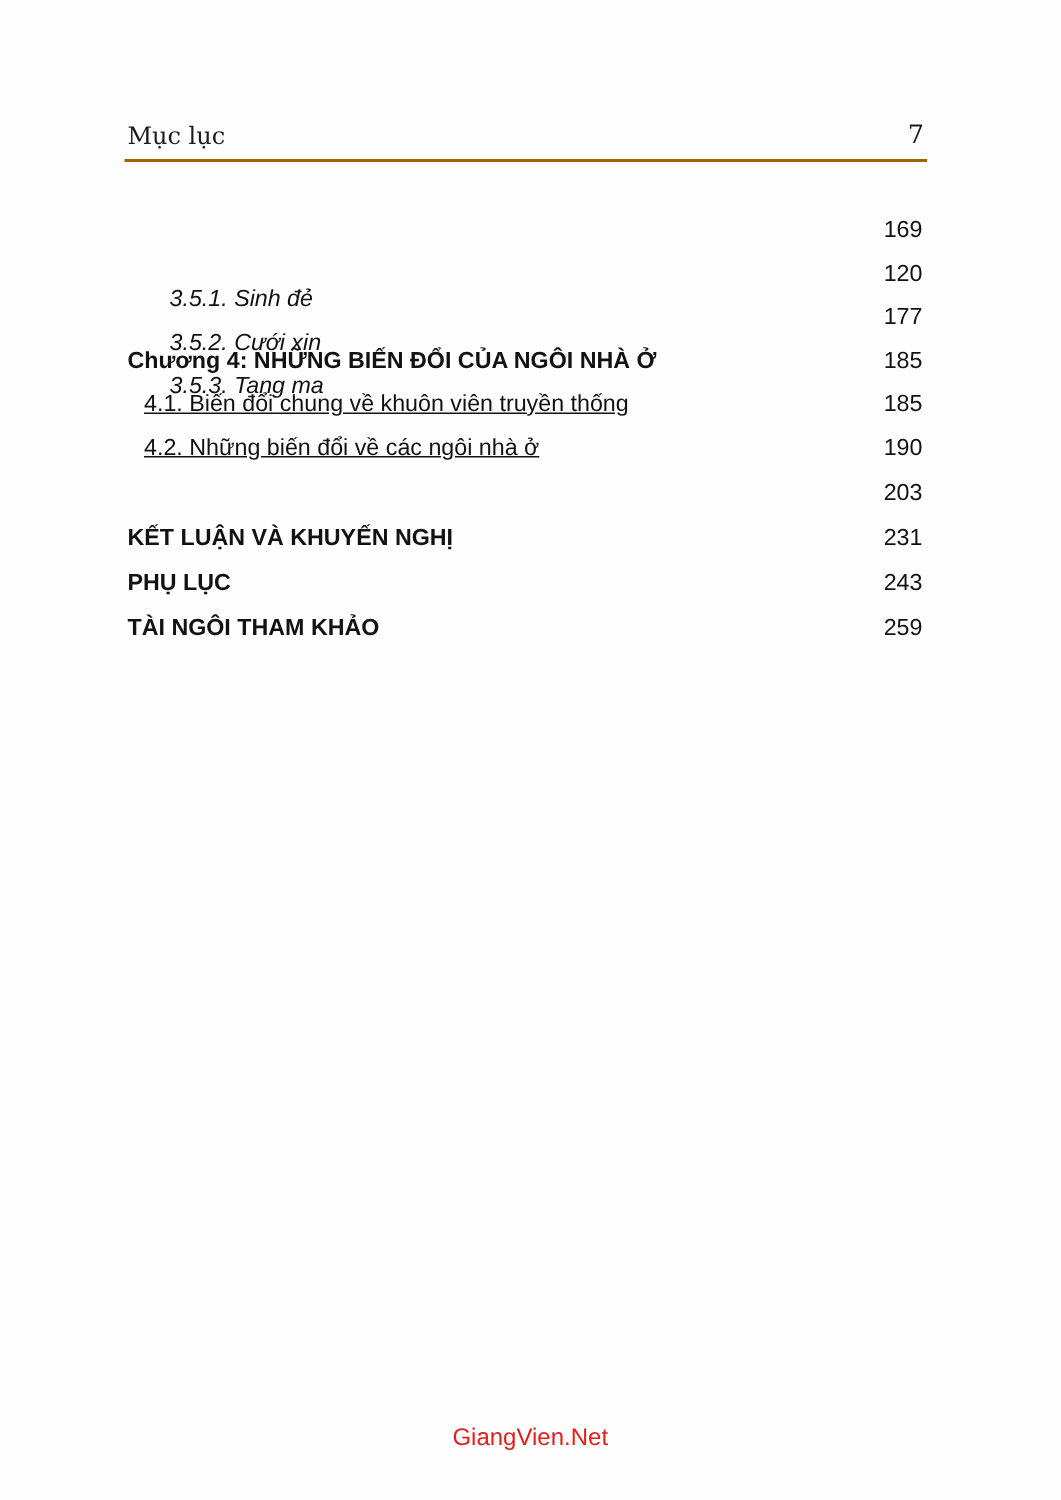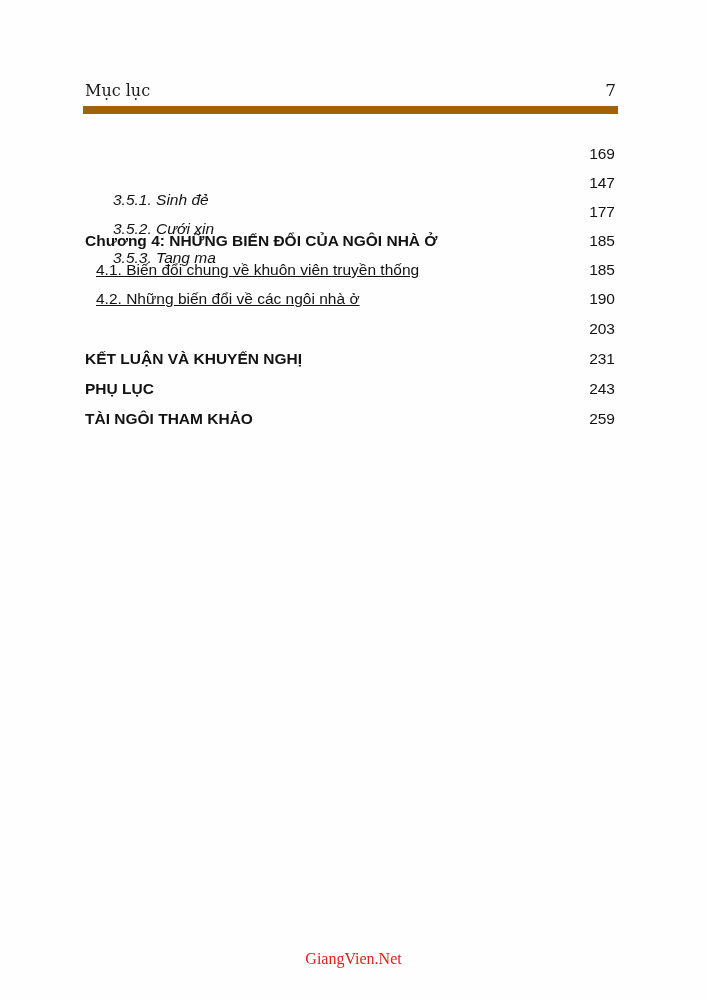--- a/index.html
+++ b/index.html
@@ -19,21 +19,21 @@
       left: 0; top: 0;
       width: 707px; height: 1000px;
       background: #fefefe;
     }
     .running-header {
       position: absolute;
       left: 83px;
       top: 80px;
       width: 535px;
       height: 26px;
-      border-bottom: 8px solid #a16207;
+      border-bottom: 2px solid #a16207;
       font-family: "DejaVu Serif", serif;
     }
     .running-header .title {
       position: absolute;
       left: 2px;
       top: 1px;
       font-size: 16px;
       color: #1a1a1a;
     }
     .running-header .page-num {
@@ -74,42 +74,42 @@
     .lvl-chapter .label { left: 85px; font-weight: bold; }
     .lvl-section .label { left: 96px; text-decoration: underline; }
     .lvl-main .label { left: 85px; font-weight: bold; }
     .lvl-chapter .pg, .lvl-main .pg { font-weight: normal; }
     .watermark {
       position: absolute;
       left: 0;
       width: 707px;
       top: 950px;
       text-align: center;
-      font-family: Liberation Serif, serif;
+      font-family: Liberation Sans, sans-serif;
       font-size: 16px;
       color: #e0201c;
     }
   </style>
 </head>
 <body>
 
 <div class="page">
   <div class="running-header">
     <span class="title">Mục lục</span>
     <span class="page-num">7</span>
   </div>
 
   <div class="toc">
     <div class="toc-row lvl-sub" style="top:145px">
       <span class="label">3.5.1. Sinh đẻ</span>
       <span class="pg">169</span>
     </div>
     <div class="toc-row lvl-sub" style="top:174px">
       <span class="label">3.5.2. Cưới xin</span>
-      <span class="pg">147</span>
+      <span class="pg">120</span>
     </div>
     <div class="toc-row lvl-sub" style="top:203px">
       <span class="label">3.5.3. Tang ma</span>
       <span class="pg">177</span>
     </div>
     <div class="toc-row lvl-chapter" style="top:232px">
       <span class="label">Chương 4: NHỮNG BIẾN ĐỔI CỦA NGÔI NHÀ Ở</span>
       <span class="pg">185</span>
     </div>
     <div class="toc-row lvl-section" style="top:261px">

